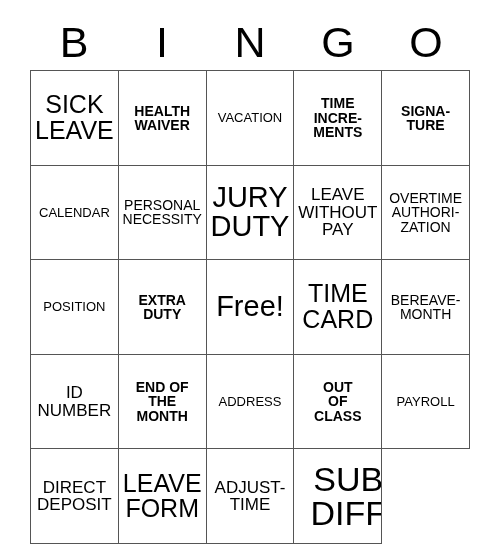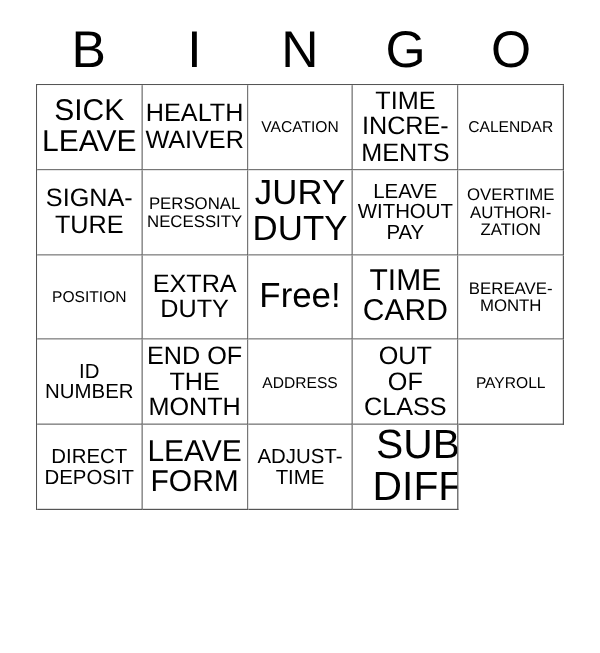--- a/index.html
+++ b/index.html
@@ -42,21 +42,21 @@
     letter-spacing: 0;
     color: #000;
   }
 
   
   #grid {
     position: absolute;
     left: 30px;
     top: 70px;
     width: 440px;
-    height: 355px;
+    height: 474px;
     box-sizing: border-box;
     border-top: 1px solid #555;
     border-left: 1px solid #555;
     display: grid;
     grid-template-columns: repeat(5, 1fr);
     grid-template-rows: repeat(5, 1fr);
     background: #ffffff;
   }
   .cell {
     box-sizing: border-box;
@@ -75,21 +75,21 @@
     width: 100%;
     line-height: 1.02;
     white-space: pre-line;
     font-weight: 400;
   }
 
   
   .fs-xs  { font-size: 14px; }
   .fs-s   { font-size: 13px; }
   .fs-m   { font-size: 17px;  }
-  .fs-l   { font-size: 21px;  }
+  .fs-l   { font-size: 14px; font-weight: bold;  }
   .fs-xl  { font-size: 25px;  }
   .fs-xxl { font-size: 29px;  }
   .fs-huge{ font-size: 34px; padding-left: 21px;  }
 </style>
 </head>
 <body>
 
 <div id="card">
 
   <div id="header-row">
@@ -112,26 +112,26 @@
     </div>
     <div class="cell">
       <span class="cell-text fs-s">VACATION</span>
     </div>
     <div class="cell">
       <span class="cell-text fs-l">TIME
 INCRE-
 MENTS</span>
     </div>
     <div class="cell">
-      <span class="cell-text fs-s">CALENDAR</span>
-    </div>
-
-    <div class="cell">
       <span class="cell-text fs-l">SIGNA-
 TURE</span>
+    </div>
+
+    <div class="cell">
+      <span class="cell-text fs-s">CALENDAR</span>
     </div>
     <div class="cell">
       <span class="cell-text fs-xs">PERSONAL
 NECESSITY</span>
     </div>
     <div class="cell">
       <span class="cell-text fs-xxl">JURY
 DUTY</span>
     </div>
     <div class="cell">

